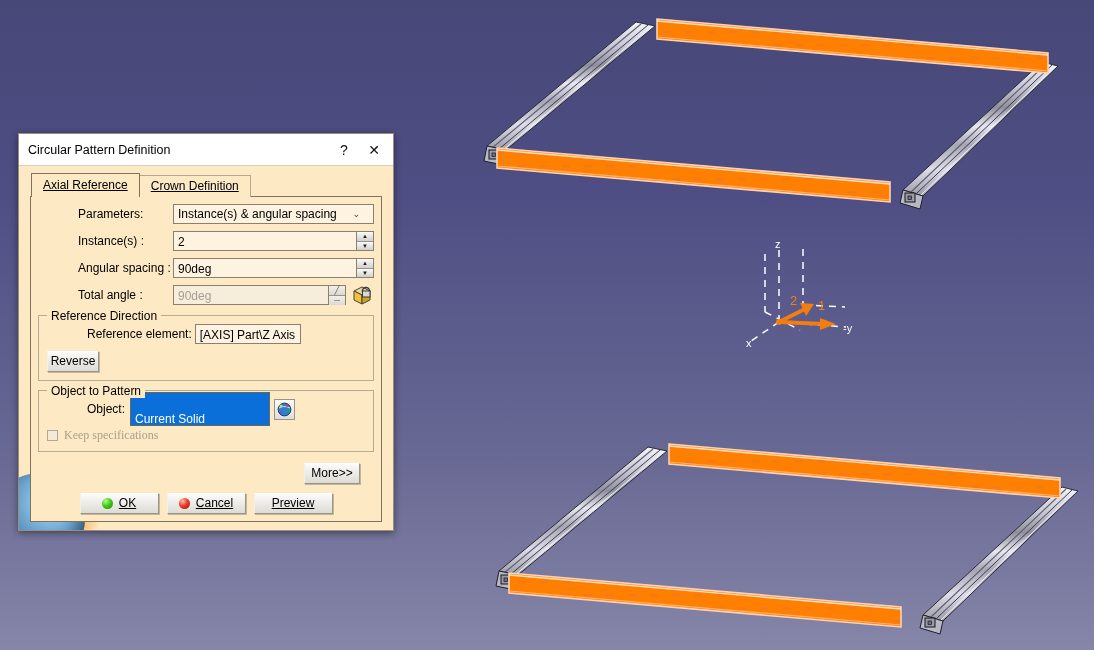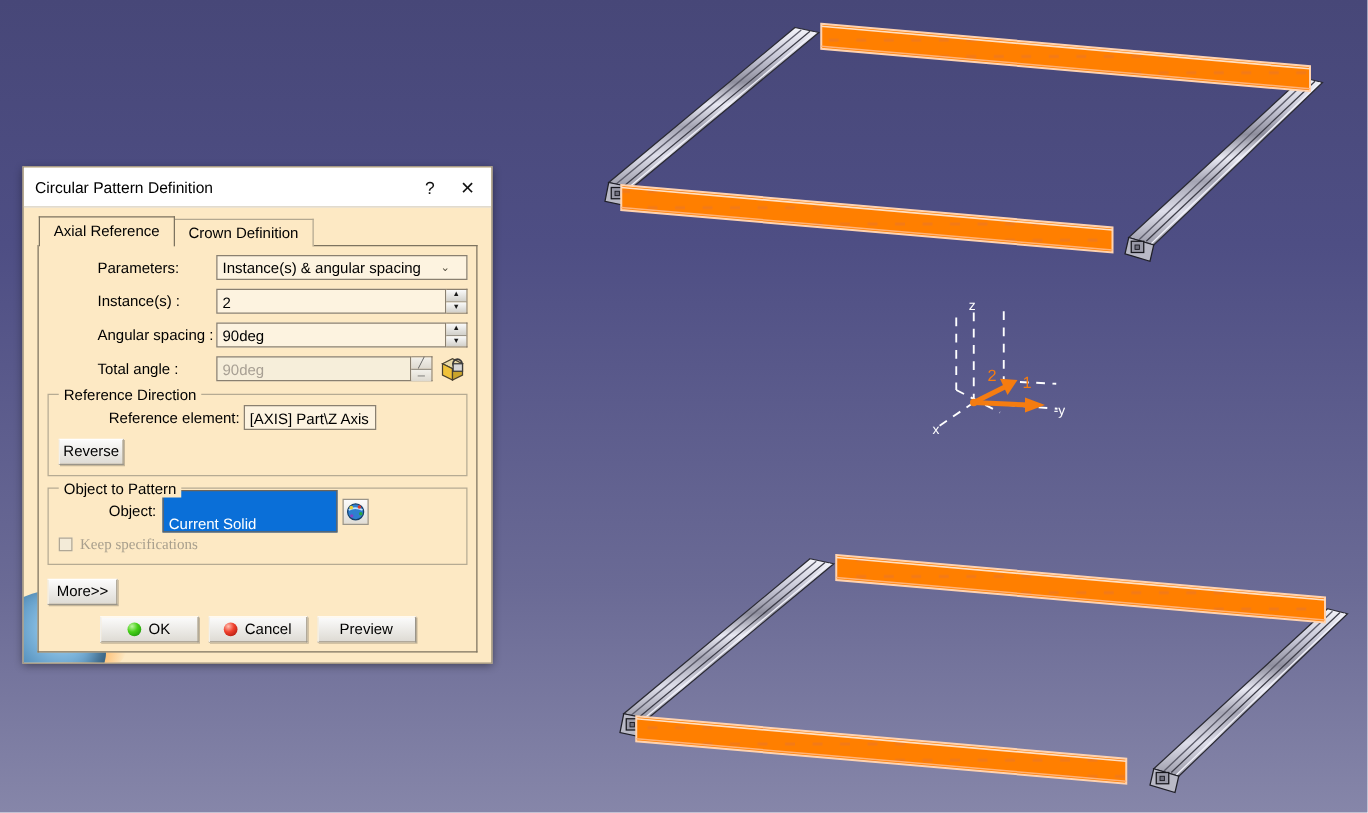--- a/index.html
+++ b/index.html
@@ -47,21 +47,21 @@
     box-shadow:inset -6px -6px 14px rgba(0,0,0,.35);
   }
 
   .content{position:relative;z-index:2;padding:9px 11px 0 11px;}
 
   
   #tabs{display:flex;align-items:flex-end;height:22px;margin:0 0 0 1px;position:relative;}
   .tab{
     height:21px;line-height:21px;padding:0 11px;font-size:12px;
     background:#fde9c4;border:1px solid #b3a890;border-bottom:none;
-    margin-right:-1px;position:relative;color:#000;white-space:nowrap;
+    margin-right:-1px;position:relative;color:#000;white-space:nowrap;text-decoration:underline;
   }
   .tab.active{background:#fde9c4;border-color:#7d735f;z-index:3;height:23px;line-height:23px;font-weight:400;}
   .tab-rest{flex:1;border-bottom:1px solid #7d735f;height:0;}
 
   
   #panel{
     border:1px solid #7d735f;border-top:none;background:#fde9c4;
     padding:7px 7px 7px 7px;margin-top:-1px;
   }
   .row{display:flex;align-items:center;height:22px;margin-bottom:5px;margin-left:40px;}
@@ -113,24 +113,24 @@
   }
   .paletteBtn{
     width:21px;height:21px;margin-left:4px;flex:none;
     border:1px solid #9a958a;background:linear-gradient(to bottom,#fbfbfb,#e0ddd6);
     display:flex;align-items:center;justify-content:center;box-sizing:border-box;
   }
   .chk{display:flex;align-items:center;gap:6px;margin-top:8px;}
   .chkbox{width:11px;height:11px;border:1px solid #b0a795;background:#f3ebd8;box-sizing:border-box;}
   .chk .lbl{color:#a89f8d;font-family:Liberation Serif, serif;}
 
-  #morewrap{display:flex;justify-content:flex-start;margin-top:11px;padding-right:14px;}
+  #morewrap{display:flex;justify-content:flex-end;margin-top:11px;padding-right:14px;}
   #more{width:56px;}
   #actions{display:flex;justify-content:center;gap:8px;margin-top:9px;}
-  #actions .btn{width:79px;}
+  #actions .btn{width:79px;text-decoration:underline;}
   .dot{width:11px;height:11px;border-radius:50%;flex:none;}
   .dot.g{background:radial-gradient(circle at 33% 28%,#bdf5a0 0%,#47d017 42%,#14860a 100%);}
   .dot.r{background:radial-gradient(circle at 33% 28%,#ffc0b2 0%,#f0402c 42%,#9c0f06 100%);}
 </style>
 </head>
 <body>
 
 <div id="viewport">
   <svg width="1094" height="650" viewBox="0 0 1094 650">
     <defs>

